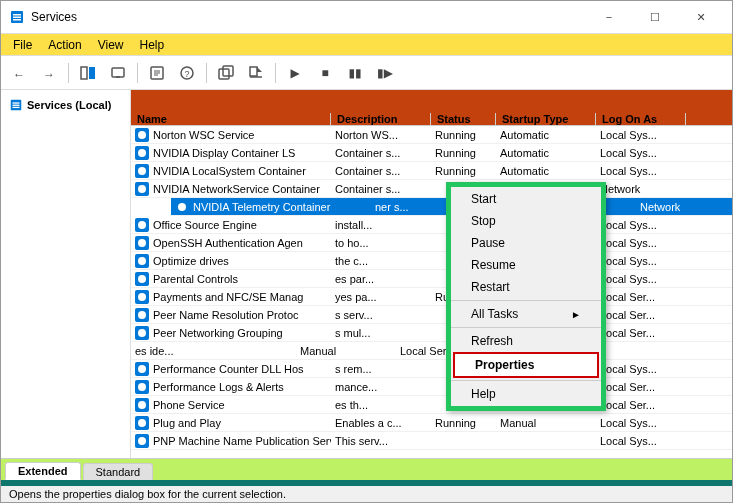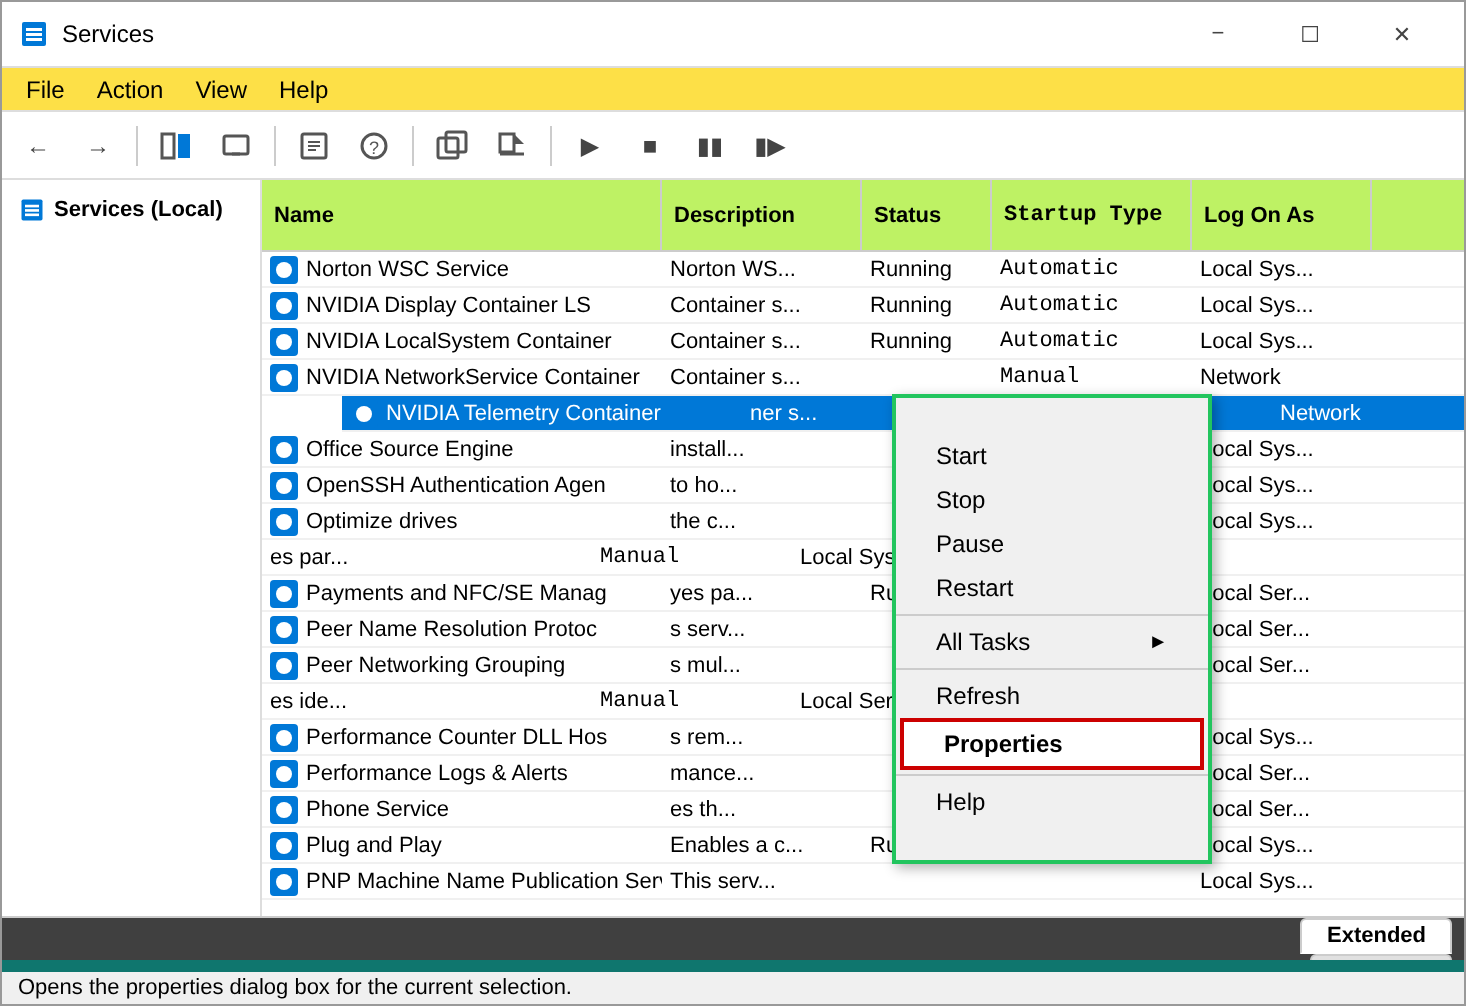--- a/index.html
+++ b/index.html
@@ -135,24 +135,25 @@
       flex: 1;
       display: flex;
       flex-direction: column;
       overflow: hidden;
       position: relative;
     }
 
     
     .table-header {
       display: flex;
-      background: #bef264;
+      background: #c2410c;
       border-bottom: 1px solid #ccc;
       height: 36px;
       min-height: 22px;
+      align-items: flex-end;
     }
     .th {
       display: flex;
       align-items: center;
       padding: 0 6px;
       font-size: 11px;
       font-weight: bold;
       border-right: 1px solid #ccc;
       cursor: pointer;
       white-space: nowrap;
@@ -197,26 +198,25 @@
       content: '';
       width: 8px;
       height: 8px;
       background: #fff;
       border-radius: 50%;
     }
 
     
     .bottom-tabs {
       height: 22px;
-      background: #404040;
+      background: #bef264;
       display: flex;
       align-items: flex-end;
       border-top: 1px solid #ccc;
       padding: 0 4px;
-      flex-direction: column;
     }
     .tab {
       padding: 2px 12px;
       font-size: 11px;
       border: 1px solid #ccc;
       border-bottom: none;
       background: #e0e0e0;
       cursor: pointer;
       margin-right: 2px;
       border-radius: 3px 3px 0 0;
@@ -235,28 +235,28 @@
       display: flex;
       align-items: center;
       padding: 0 8px;
       font-size: 11px;
       color: #000;
     }
 
     
     .context-menu {
       position: absolute;
-      top: 107px;
+      top: 92px;
       left: 315px;
       width: 160px;
       background: #f0f0f0;
-      border: 2px solid #22c55e;
+      border: 5px solid #22c55e;
       box-shadow: 2px 2px 6px rgba(0,0,0,0.3);
       z-index: 100;
-      padding: 18px 0;
+      padding: 1px 0;
     }
     .ctx-item {
       padding: 4px 20px;
       font-size: 12px;
       color: #000;
       cursor: pointer;
       display: flex;
       align-items: center;
       justify-content: space-between;
       position: relative;
@@ -276,21 +276,21 @@
     .ctx-arrow { font-size: 10px; }
 
     
     .table-body::-webkit-scrollbar { width: 16px; }
     .table-body::-webkit-scrollbar-track { background: #f0f0f0; }
     .table-body::-webkit-scrollbar-thumb { background: #c0c0c0; border: 3px solid #f0f0f0; border-radius: 8px; }
 
     .col-name { width: 200px; min-width: 200px; }
     .col-desc { width: 100px; min-width: 100px; }
     .col-status { width: 65px; min-width: 65px; }
-    .col-startup { width: 100px; min-width: 100px; font-family: Liberation Mono, monospace; }
+    .col-startup { width: 100px; min-width: 100px; }
     .col-logon { width: 90px; min-width: 90px; }
   </style>
 </head>
 <body>
 
 <div class="window">
 
   <div class="title-bar">
     <div class="title-bar-icon">
       <svg viewBox="0 0 16 16" width="16" height="16">
@@ -466,20 +466,24 @@
     <div class="td col-name">
       <div class="service-icon"></div>
       <span>Optimize drives</span>
     </div>
     <div class="td col-desc">the c...</div>
     <div class="td col-status"></div>
     <div class="td col-startup">Manual</div>
     <div class="td col-logon">Local Sys...</div>
   </div>
           <div class="table-row">
+    <div class="td col-name">
+      <div class="service-icon"></div>
+      <span>Parental Controls</span>
+    </div>
     <div class="td col-desc">es par...</div>
     <div class="td col-status"></div>
     <div class="td col-startup">Manual</div>
     <div class="td col-logon">Local Sys...</div>
   </div>
           <div class="table-row">
     <div class="td col-name">
       <div class="service-icon"></div>
       <span>Payments and NFC/SE Manag</span>
     </div>
@@ -570,20 +574,23 @@
       <div class="ctx-item">
             <span>Start</span>
           </div>
           <div class="ctx-item">
             <span>Stop</span>
           </div>
           <div class="ctx-item">
             <span>Pause</span>
           </div>
           <div class="ctx-item">
+            <span>Resume</span>
+          </div>
+          <div class="ctx-item">
             <span>Restart</span>
           </div>
           <div class="ctx-sep"></div>
           <div class="ctx-item">
             <span>All Tasks</span>
             <span class="ctx-arrow">►</span>
           </div>
           <div class="ctx-sep"></div>
           <div class="ctx-item">
             <span>Refresh</span>

